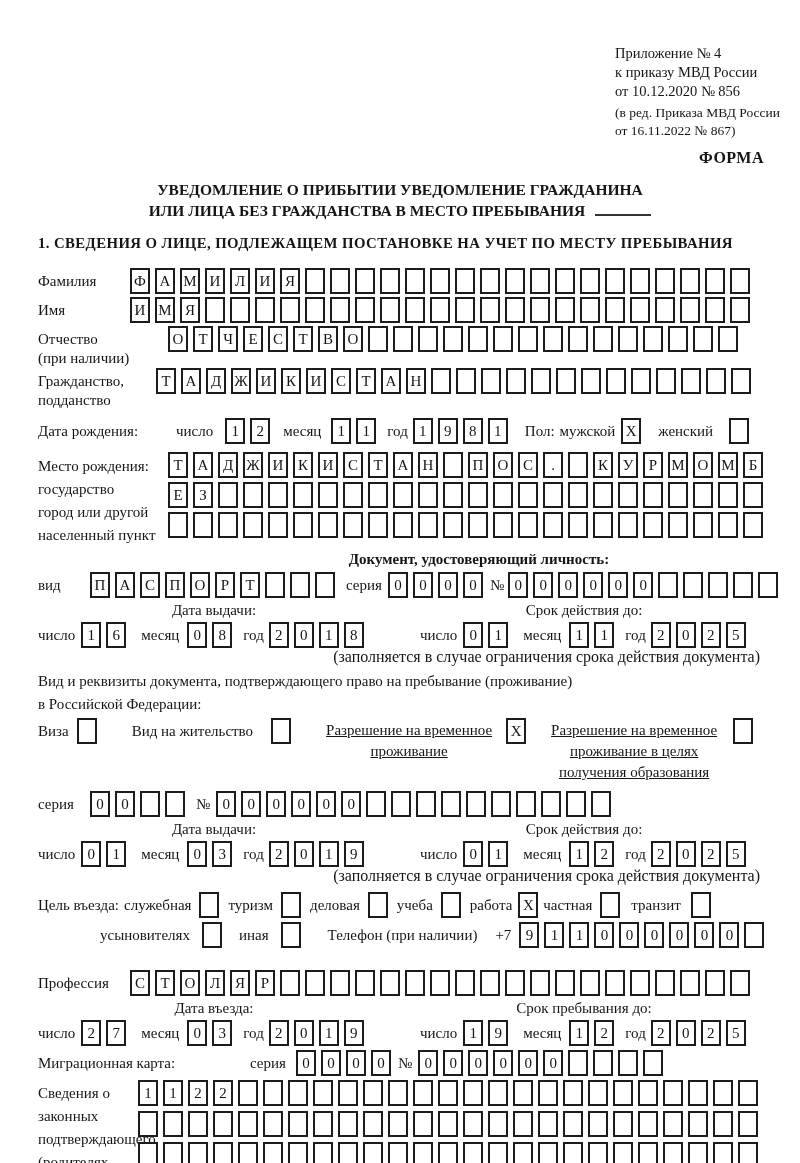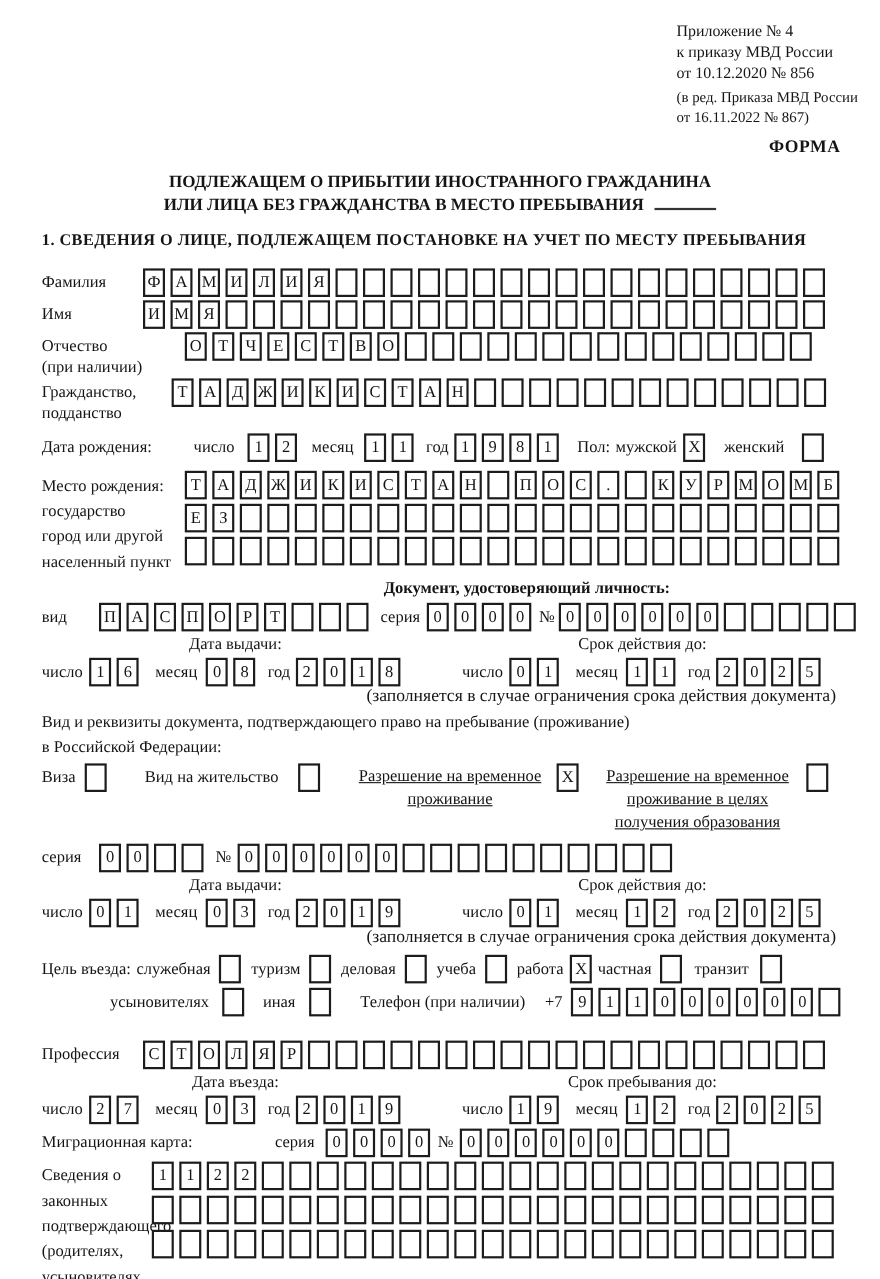--- a/index.html
+++ b/index.html
@@ -3,21 +3,21 @@
 <meta charset="utf-8">
 <style>
   * { box-sizing: border-box; }
   html, body { margin: 0; padding: 0; }
   body {
     width: 800px; height: 1163px;
     background: #ffffff; color: #151515;
     font-family: "Liberation Serif", "DejaVu Serif", serif;
     font-size: 15px;
   }
-  .page { width: 800px; height: 1163px; padding: 20px 0 0 38px; overflow: hidden; }
+  .page { width: 800px; height: 1163px; padding: 44px 0 0 38px; overflow: hidden; }
 
   .hdr { margin-left: 577px; line-height: 19px; font-size: 14.5px; }
   .hdr-rev { font-size: 13.5px; line-height: 17.5px; margin-top: 3px; }
   .forma { margin-top: 10px; margin-right: 36px; text-align: right;
            font-weight: bold; font-size: 16px; letter-spacing: 0.5px; }
   .title { margin-top: 12px; margin-right: 38px; text-align: center;
            font-weight: bold; font-size: 15.5px; line-height: 21px; }
   .blank { display: inline-block; width: 56px; height: 14px;
            border-bottom: 2px solid #333; margin-left: 10px; }
   .sec { margin-top: 14px; font-weight: bold; font-size: 14.8px;
@@ -56,21 +56,21 @@
     <div>от 10.12.2020 № 856</div>
     <div class="hdr-rev">
       <div>(в ред. Приказа МВД России</div>
       <div>от 16.11.2022 № 867)</div>
     </div>
   </div>
 
   <div class="forma">ФОРМА</div>
 
   <div class="title">
-    <div>ПОДЛЕЖАЩЕМ О ПРИБЫТИИ ИНОСТРАННОГО ГРАЖДАНИНА</div>
+    <div>УВЕДОМЛЕНИЕ О ПРИБЫТИИ УВЕДОМЛЕНИЕ ГРАЖДАНИНА</div>
     <div><span>ИЛИ ЛИЦА БЕЗ ГРАЖДАНСТВА В МЕСТО ПРЕБЫВАНИЯ</span><span class="blank"></span></div>
   </div>
 
   <div class="sec">1. СВЕДЕНИЯ О ЛИЦЕ, ПОДЛЕЖАЩЕМ ПОСТАНОВКЕ НА УЧЕТ ПО МЕСТУ ПРЕБЫВАНИЯ</div>
 
   <div class="frow" style="margin-top:16px">
     <span class="t" style="width:92px">Фамилия</span>
     <span class="cells"><span class="cell">Ф</span><span class="cell">А</span><span class="cell">М</span><span class="cell">И</span><span class="cell">Л</span><span class="cell">И</span><span class="cell">Я</span><span class="cell"></span><span class="cell"></span><span class="cell"></span><span class="cell"></span><span class="cell"></span><span class="cell"></span><span class="cell"></span><span class="cell"></span><span class="cell"></span><span class="cell"></span><span class="cell"></span><span class="cell"></span><span class="cell"></span><span class="cell"></span><span class="cell"></span><span class="cell"></span><span class="cell"></span><span class="cell"></span></span>
   </div>
 

